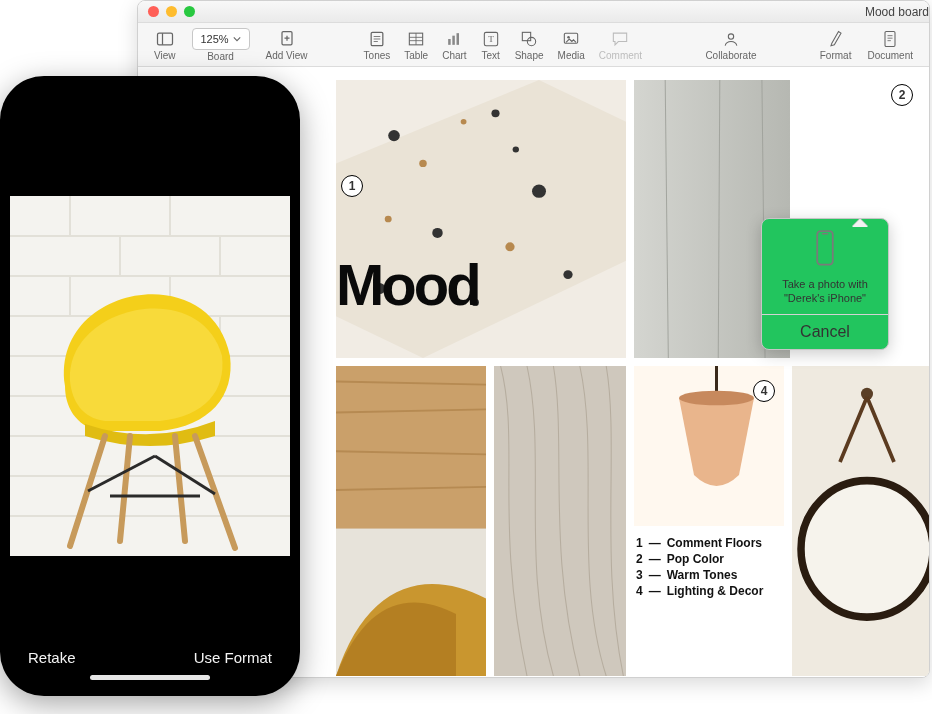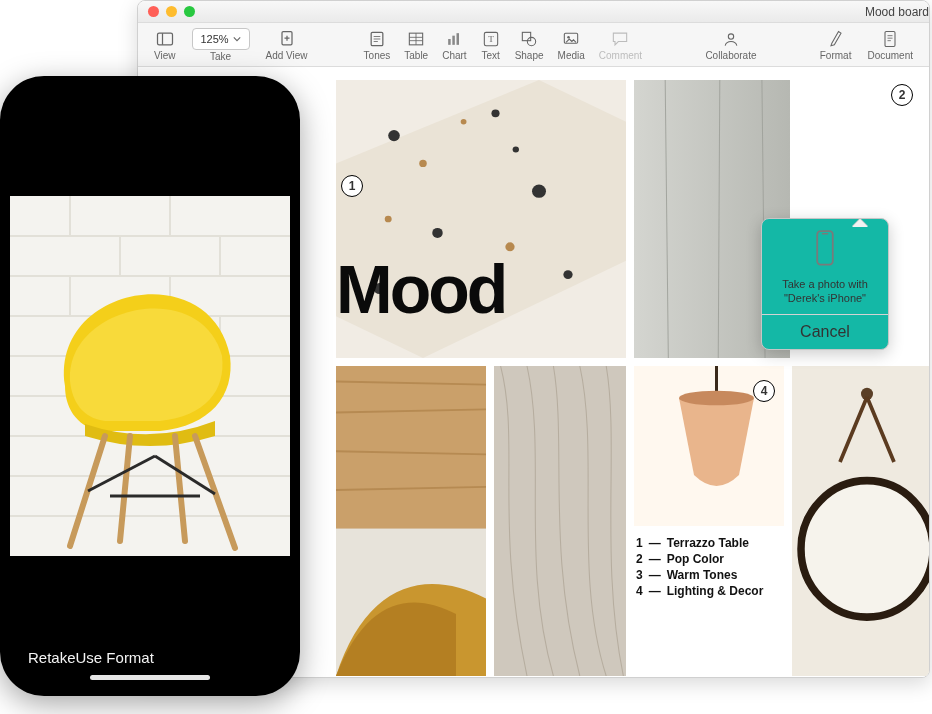--- a/index.html
+++ b/index.html
@@ -50,33 +50,33 @@
   .mood-grid { position:relative; width:100%; height:100%; }
   .num-badge {
     position:absolute; width:22px; height:22px; border:1.5px solid #000;
     border-radius:50%; background:#fff; font-size:12px; font-weight:600;
     display:flex; align-items:center; justify-content:center;
   }
   .tile { position:absolute; background:#ddd; }
   .tile svg { width:100%; height:100%; display:block; }
   .headline {
     position:absolute; left:180px; top:178px;
-    font-size:68px; font-weight:800; letter-spacing:-3px;
+    font-size:58px; font-weight:800; letter-spacing:-3px;
     line-height:.92; color:#0a0a0a;
   }
   .legend {
     position:absolute; left:480px; top:454px; font-size:12px;
     font-weight:600; color:#111;
   }
   .legend-row{display:flex; gap:6px; margin:2px 0;}
   .legend-row .sep{color:#111;}
   
   .popover {
     position:absolute; right:40px; top:150px; width:128px;
-    background:#14b8a6; border:1px solid #c6c6c6; border-radius:8px;
+    background:#22c55e; border:1px solid #c6c6c6; border-radius:8px;
     box-shadow:0 4px 16px rgba(0,0,0,.2); text-align:center;
     padding:10px 8px 0 8px;
   }
   .popover::before{
     content:""; position:absolute; top:-8px; right:20px;
     border:8px solid transparent; border-bottom-color:#f2f2f2;
     filter:drop-shadow(0 -1px 0 #c6c6c6);
   }
   .popover svg{width:28px;height:40px;margin-bottom:4px;}
   .popover .msg{font-size:11px; color:#333; line-height:1.3;}
@@ -99,21 +99,21 @@
     width:140px; height:26px; background:#000; border-radius:0 0 16px 16px;
     z-index:3;
   }
   .preview{
     position:absolute; top:110px; left:0; right:0; height:360px;
     background:#fff;
   }
   .preview svg{width:100%;height:100%;display:block;}
   .phone-toolbar{
     position:absolute; bottom:20px; left:0; right:0;
-    display:flex; padding:0 18px;
+    display:flex; justify-content:space-between; padding:0 18px;
     color:#f4f4f4; font-size:15px;
   }
   .home-ind{
     position:absolute; bottom:6px; left:50%; transform:translateX(-50%);
     width:120px; height:5px; background:#fff; border-radius:3px; opacity:.9;
   }
 </style>
 </head>
 <body>
 
@@ -135,21 +135,21 @@
         </svg>
       <span>View</span>
     </div>
     <div class="tool">
       <div class="zoom-box">
         <span>125%</span>
         <svg viewBox="0 0 10 10">
             <path d="M1 3l4 4 4-4" fill="none" stroke="#666" stroke-width="1.4"></path>
           </svg>
       </div>
-      <span>Take</span>
+      <span>Board</span>
     </div>
     <div class="tool">
       <svg viewBox="0 0 24 24">
           <rect x="6" y="3" width="12" height="16" rx="1.5" fill="none" stroke="#666" stroke-width="1.5"></rect>
           <line x1="12" y1="8" x2="12" y2="14" stroke="#666" stroke-width="1.5"></line>
           <line x1="9" y1="11" x2="15" y2="11" stroke="#666" stroke-width="1.5"></line>
         </svg>
       <span>Add View</span>
     </div>
 
@@ -325,21 +325,21 @@
       <div class="num-badge" style="left:597px; top:300px;">4</div>
 
       <div class="headline">
         <div>Mood</div>
       </div>
 
       <div class="legend">
         <div class="legend-row">
             <span>1</span>
             <span class="sep">—</span>
-            <span>Terrazzo Table</span>
+            <span>Comment Floors</span>
           </div>
         <div class="legend-row">
             <span>2</span>
             <span class="sep">—</span>
             <span>Pop Color</span>
           </div>
         <div class="legend-row">
             <span>3</span>
             <span class="sep">—</span>
             <span>Warm Tones</span>

